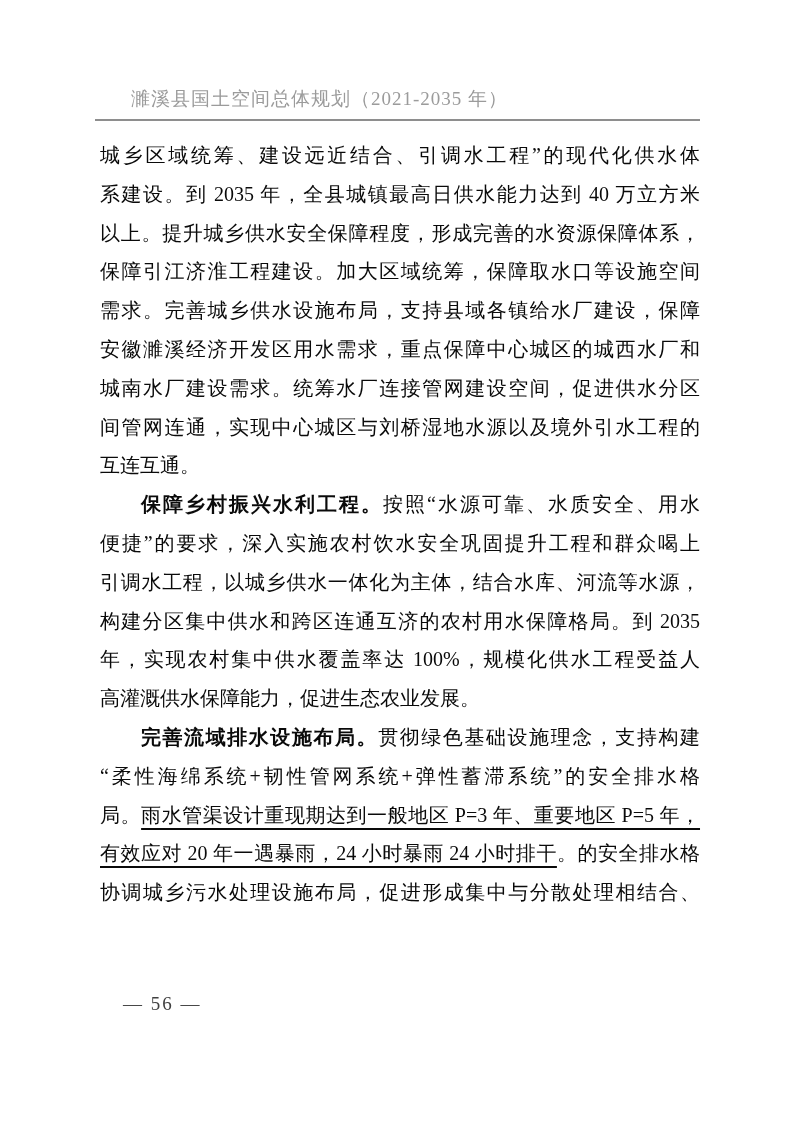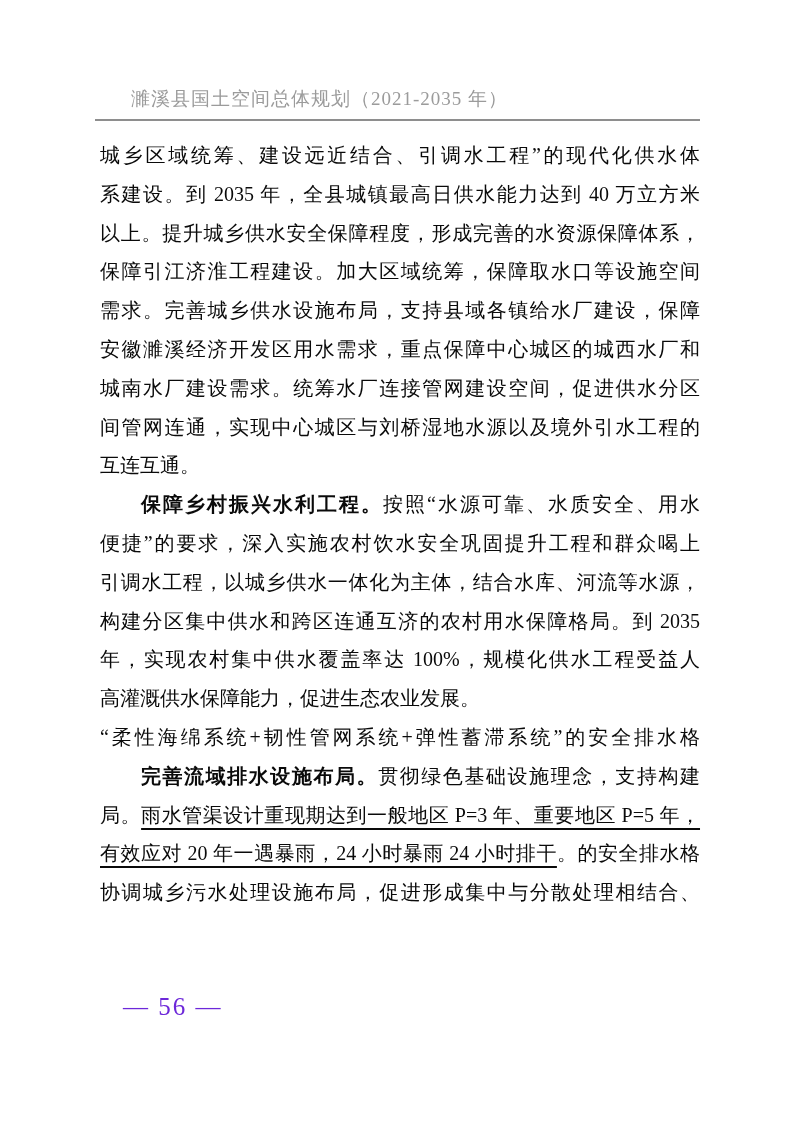--- a/index.html
+++ b/index.html
@@ -60,22 +60,22 @@
   .seg.ul {
     text-decoration: underline;
     text-decoration-thickness: 1.5px;
     text-underline-offset: 6px;
   }
   
   .footer-pagenum {
     position: absolute;
     left: 123px;
     top: 993px;
-    font-size: 25px;
-    color: #6d28d9;
+    font-size: 19px;
+    color: #404040;
     letter-spacing: 2px;
     white-space: nowrap;
   }
 </style>
 </head>
 <body>
 
 <div class="page">
 
   <div class="header-title">濉溪县国土空间总体规划（2021-2035 年）</div>
@@ -91,22 +91,22 @@
       <div class="line"><span class="seg">安徽濉溪经济开发区用水需求，重点保障中心城区的城西水厂和</span></div>
       <div class="line"><span class="seg">城南水厂建设需求。统筹水厂连接管网建设空间，促进供水分区</span></div>
       <div class="line"><span class="seg">间管网连通，实现中心城区与刘桥湿地水源以及境外引水工程的</span></div>
       <div class="line last"><span class="seg">互连互通。</span></div>
       <div class="line indent"><span class="seg bold">保障乡村振兴水利工程。</span><span class="seg">按照“水源可靠、水质安全、用水</span></div>
       <div class="line"><span class="seg">便捷”的要求，深入实施农村饮水安全巩固提升工程和群众喝上</span></div>
       <div class="line"><span class="seg">引调水工程，以城乡供水一体化为主体，结合水库、河流等水源，</span></div>
       <div class="line"><span class="seg">构建分区集中供水和跨区连通互济的农村用水保障格局。到 2035</span></div>
       <div class="line"><span class="seg">年，实现农村集中供水覆盖率达 100%，规模化供水工程受益人</span></div>
       <div class="line last"><span class="seg">高灌溉供水保障能力，促进生态农业发展。</span></div>
+      <div class="line indent"><span class="seg bold">完善流域排水设施布局。</span><span class="seg">贯彻绿色基础设施理念，支持构建</span></div>
       <div class="line"><span class="seg">“柔性海绵系统+韧性管网系统+弹性蓄滞系统”的安全排水格</span></div>
-      <div class="line indent"><span class="seg bold">完善流域排水设施布局。</span><span class="seg">贯彻绿色基础设施理念，支持构建</span></div>
       <div class="line"><span class="seg">局。</span><span class="seg ul">雨水管渠设计重现期达到一般地区 P=3 年、重要地区 P=5 年，</span></div>
       <div class="line"><span class="seg ul">有效应对 20 年一遇暴雨，24 小时暴雨 24 小时排干</span><span class="seg">。的安全排水格</span></div>
       <div class="line"><span class="seg">协调城乡污水处理设施布局，促进形成集中与分散处理相结合、</span></div>
     </div>
 
   <div class="footer-pagenum">— 56 —</div>
 
 </div>
 
 </body></html>

